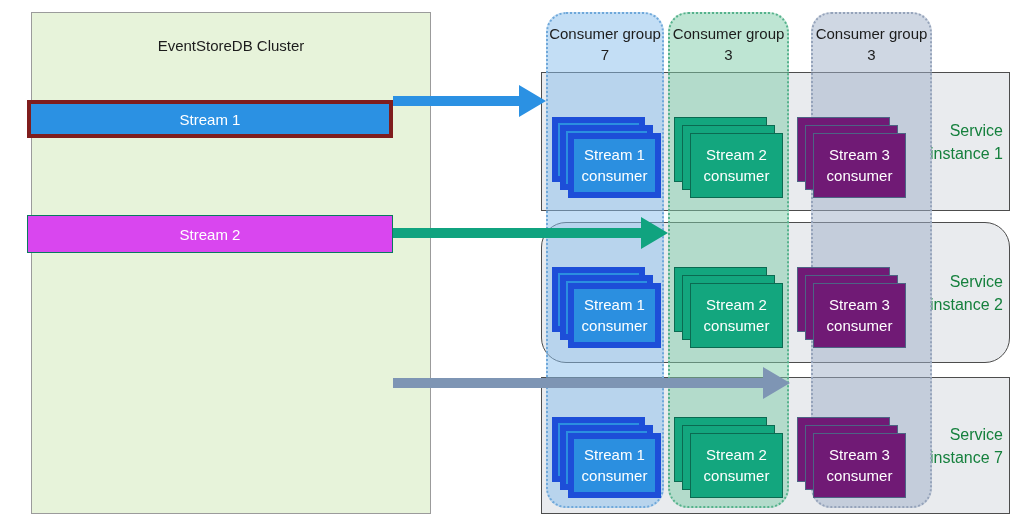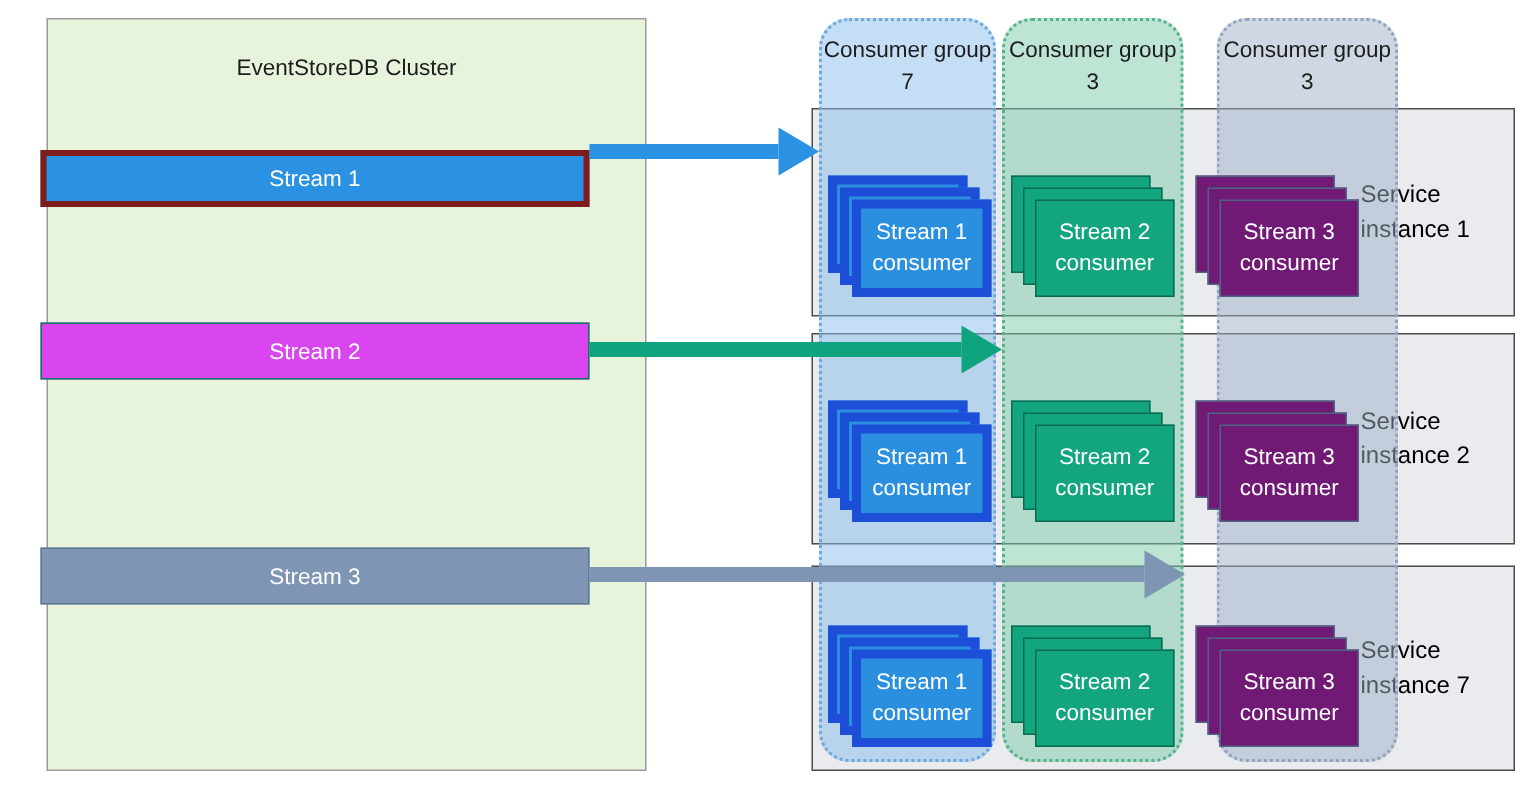--- a/index.html
+++ b/index.html
@@ -14,24 +14,24 @@
     font-size:15px;color:#1c1c1c;}
   .stream-bar{position:absolute;left:27px;width:366px;height:38px;box-sizing:border-box;
     display:flex;align-items:center;justify-content:center;color:#ffffff;font-size:15px;z-index:2;}
   .stream-s1{top:83px;background:#2b91e3;border:4px solid #7f1d1d;margin-top:17px;}
   .stream-s2{top:215px;background:#d946ef;border:1px solid #0a7a5e;}
   .stream-s3{top:365px;background:#7e95b4;border:1px solid #5d7899;}
   
   .service-row{position:absolute;left:541px;width:469px;background:#e9ebee;
     border:1px solid #4d4d4d;box-sizing:border-box;z-index:1;}
   .row-1{top:72px;height:139px;}
-  .row-2{top:222px;height:141px;}
+  .row-2{top:222px;height:141px;border-radius:25px;}
   .row-3{top:377px;height:137px;}
   .service-label{position:absolute;right:6px;top:50%;transform:translateY(-50%);
-    width:96px;text-align:left;font-size:16px;color:#000000;line-height:1.45;}
+    width:96px;text-align:right;font-size:16px;color:#15803d;line-height:1.45;}
   
   .group-col{position:absolute;top:12px;height:496px;border-radius:20px;
     border:2px dotted;box-sizing:border-box;z-index:2;}
   .group-1{left:546px;width:118px;background:rgba(135,189,235,0.5);border-color:#6fa8da;}
   .group-2{left:668px;width:121px;background:rgba(125,203,167,0.5);border-color:#55b28c;}
   .group-3{left:811px;width:121px;background:rgba(160,175,200,0.5);border-color:#95a3ba;}
   .group-label{padding-top:9px;text-align:center;font-size:15px;color:#1c1c1c;line-height:1.4;}
   
   .shaft{position:absolute;height:10px;z-index:3;}
   .head{position:absolute;width:0;height:0;border-top:16px solid transparent;
@@ -52,21 +52,20 @@
 </head>
 <body>
 
 <div class="canvas">
 
   <div class="cluster-box">
     <div class="cluster-title">EventStoreDB Cluster</div>
   </div>
   <div class="stream-bar stream-s1">Stream 1</div>
   <div class="stream-bar stream-s2">Stream 2</div>
-  <div class="stream-bar stream-s3">Stream 3</div>
 
   <div class="service-row row-1">
     <div class="service-label">Service instance 1</div>
   </div>
   <div class="service-row row-2">
     <div class="service-label">Service instance 2</div>
   </div>
   <div class="service-row row-3">
     <div class="service-label">Service instance 7</div>
   </div>

